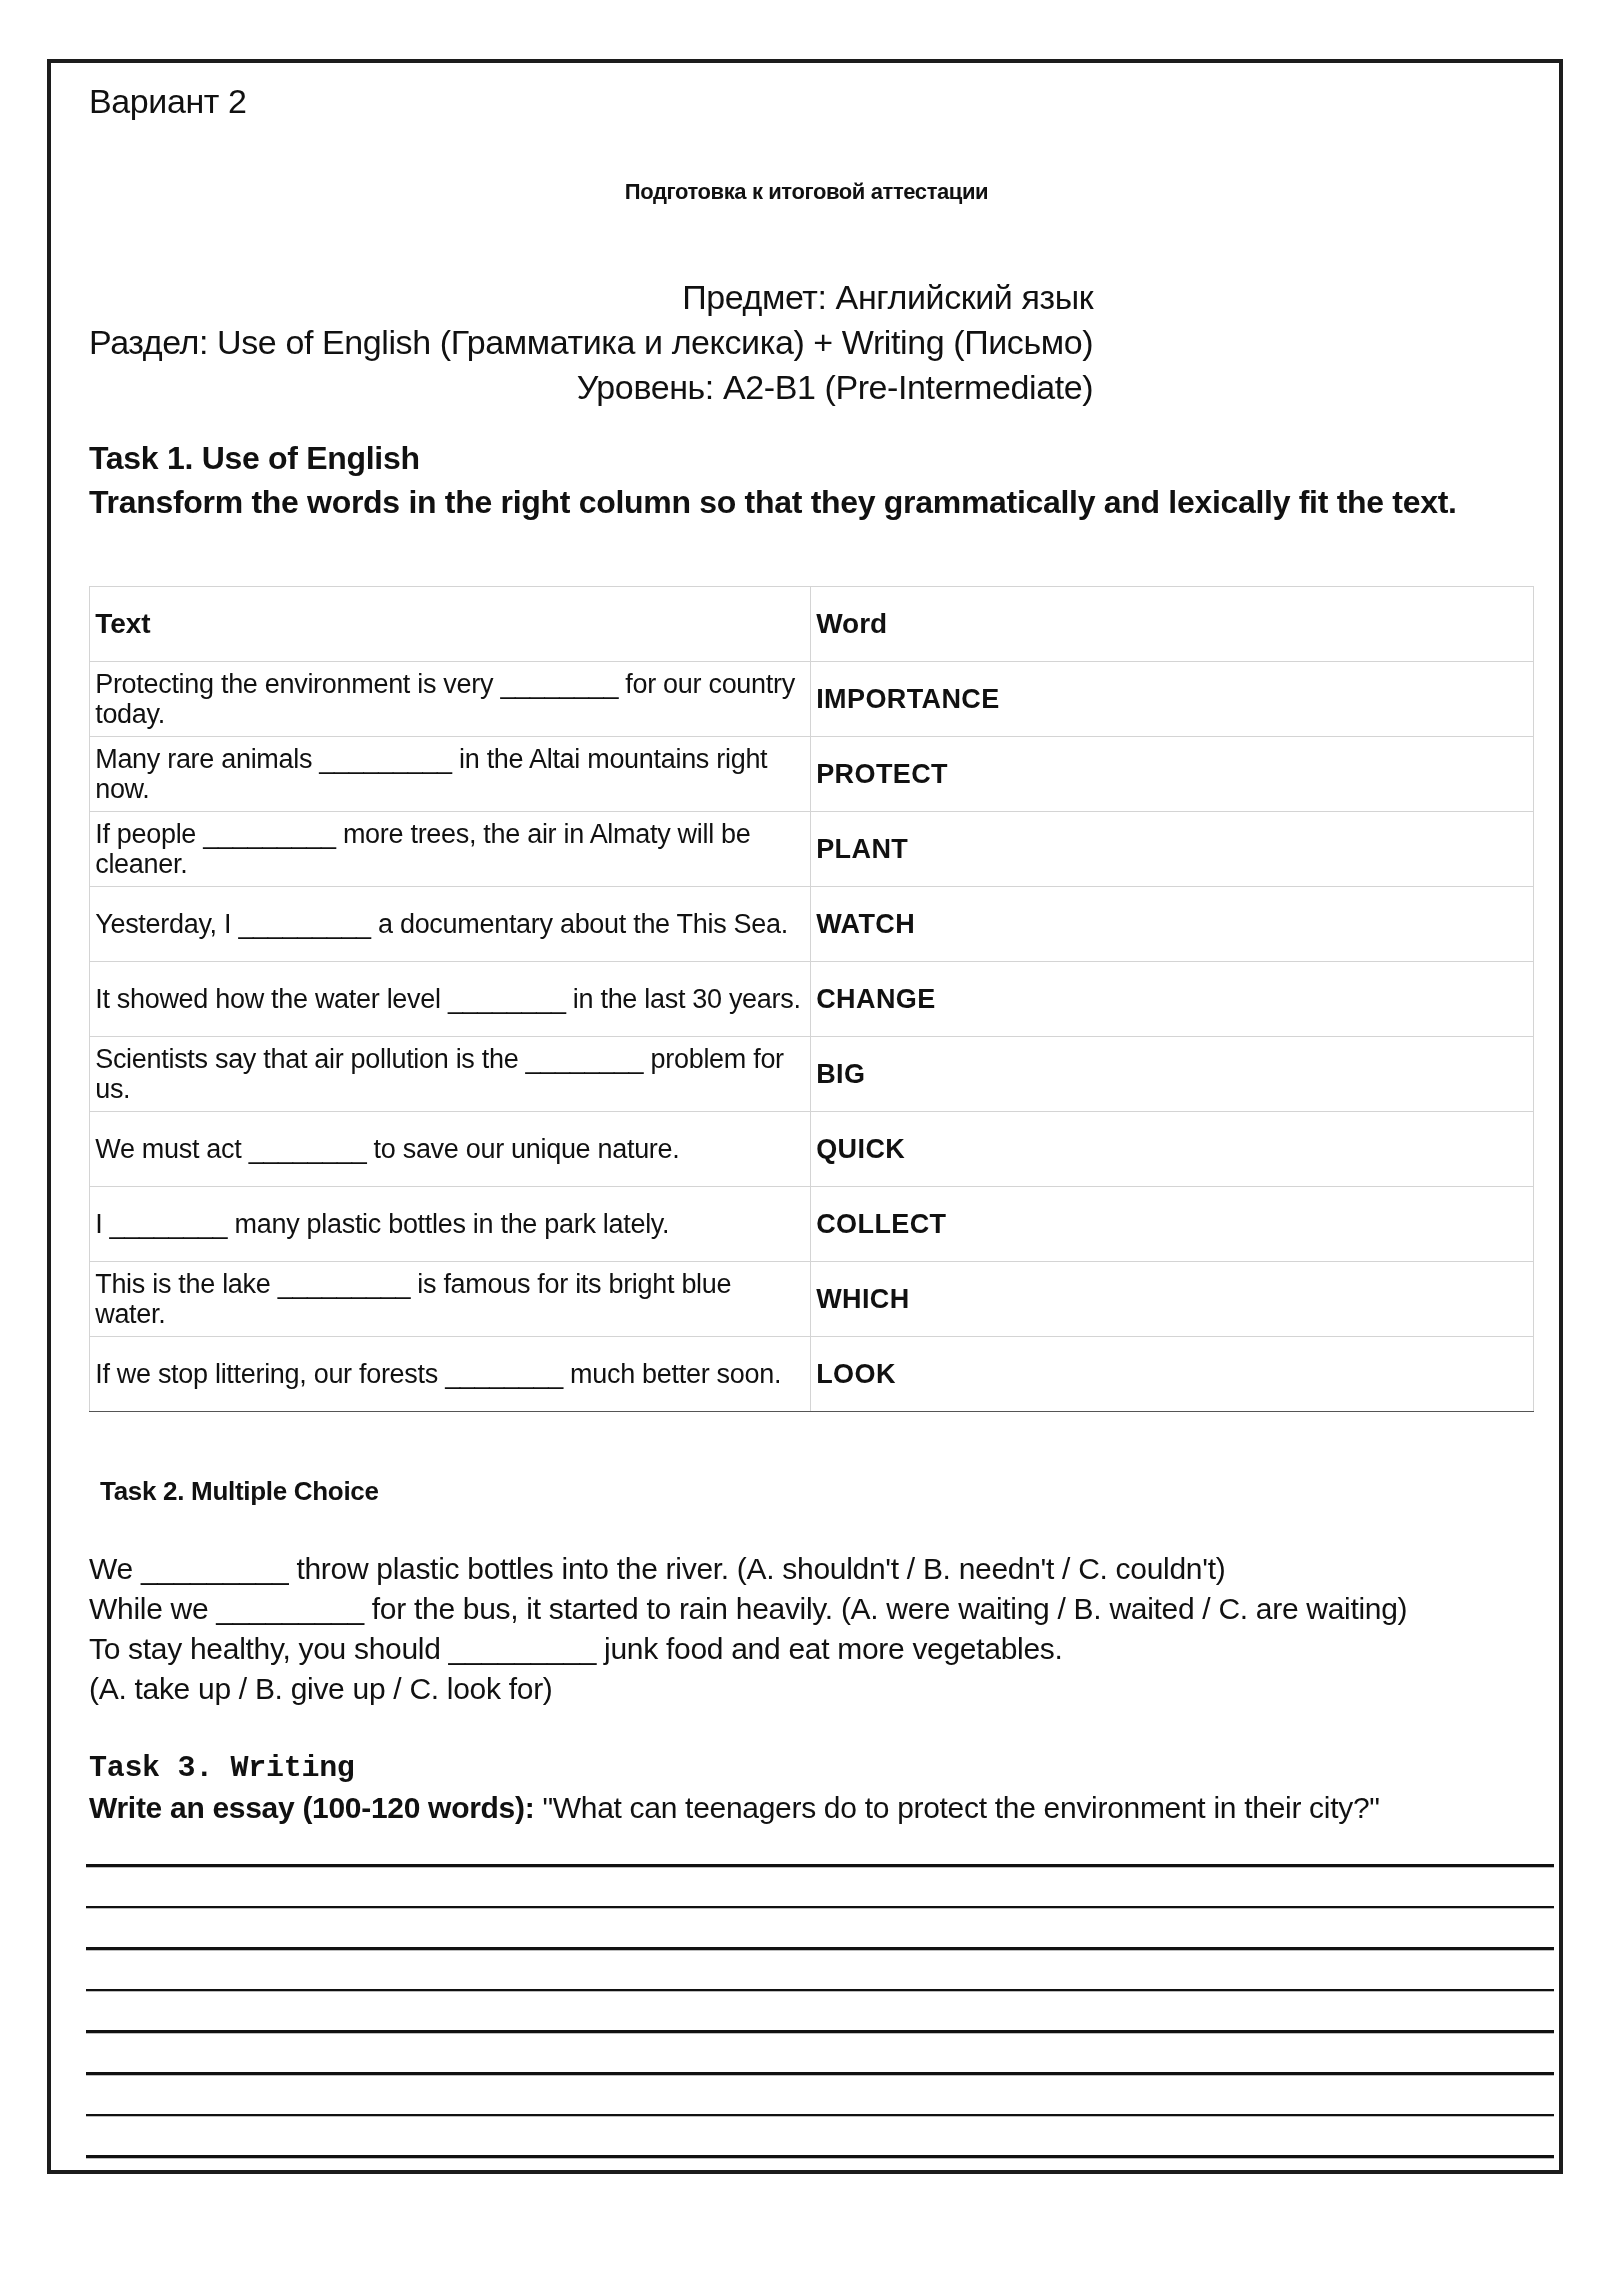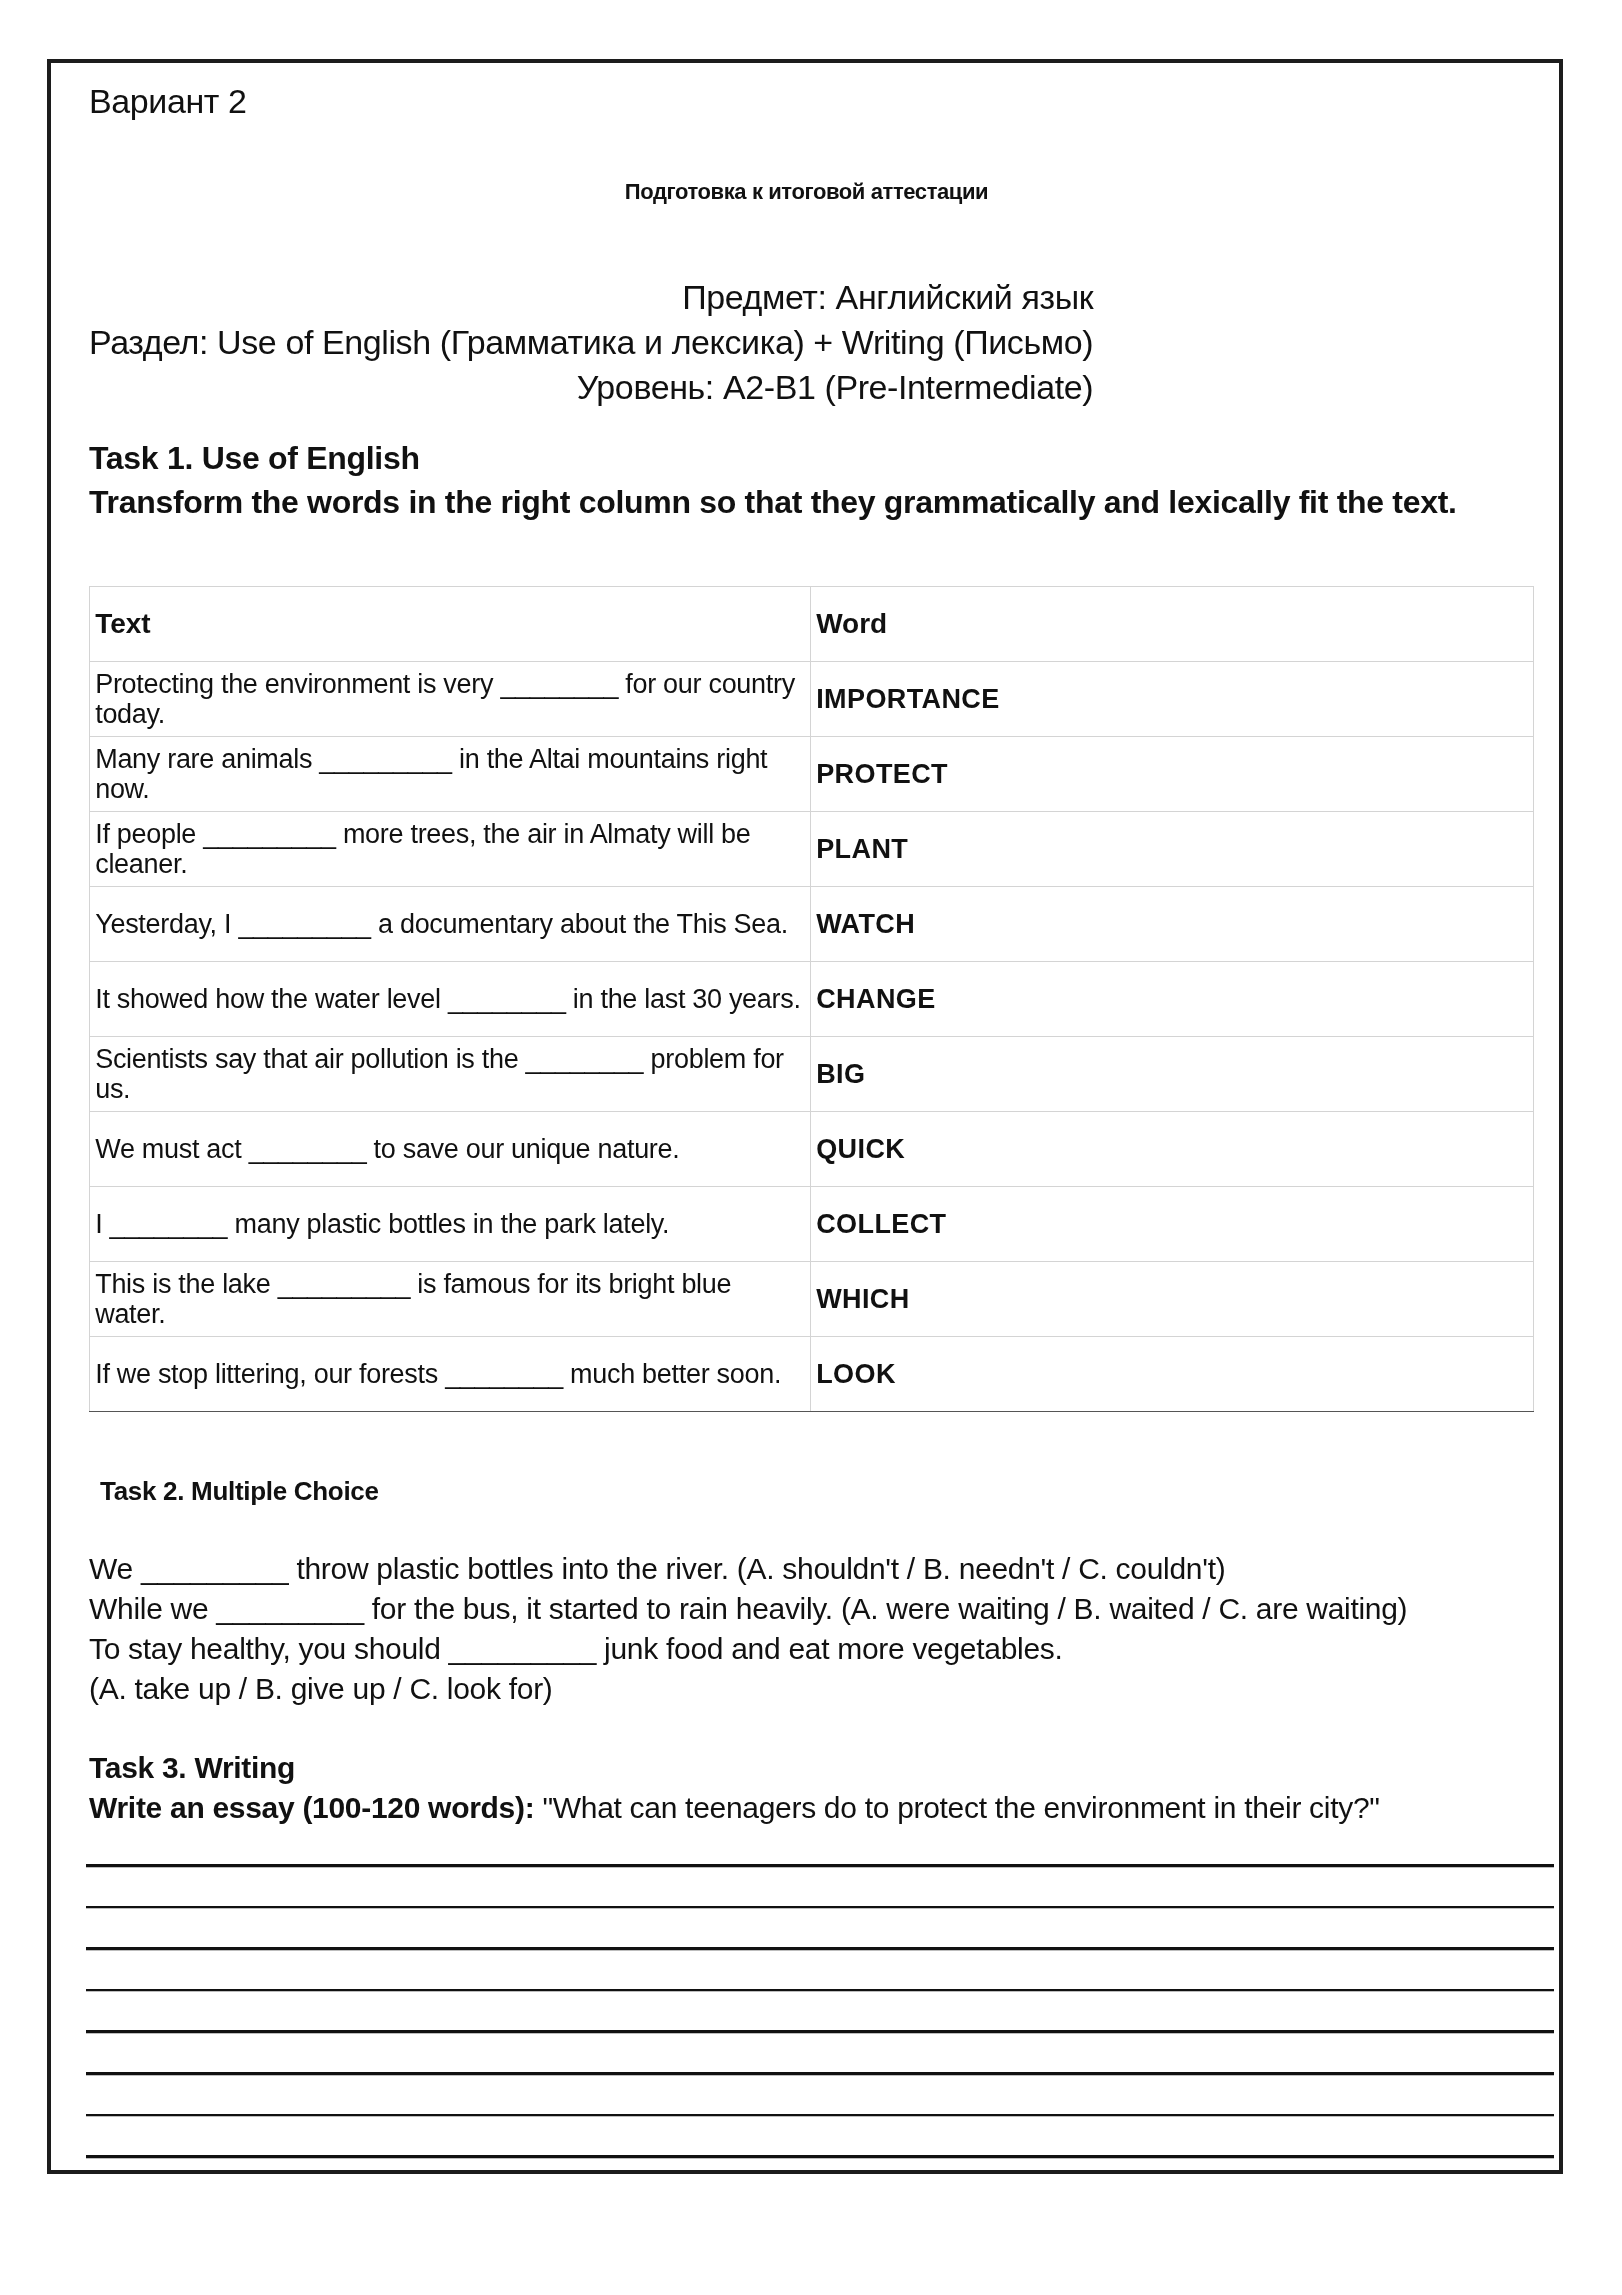--- a/index.html
+++ b/index.html
@@ -118,20 +118,21 @@
       line-height: 40px;
       letter-spacing: -0.3px;
     }
     .task3-title {
       position: absolute;
       top: 1688px;
       left: 0;
       font-size: 30px;
       font-weight: bold;
       letter-spacing: -0.3px;
+      font-family: Liberation Mono, monospace;
     }
     .task3-prompt {
       position: absolute;
       top: 1728px;
       left: 0;
       font-size: 30px;
       letter-spacing: -0.3px;
     }
     .task3-prompt .lbl { font-weight: bold; }
     .writing-lines {

